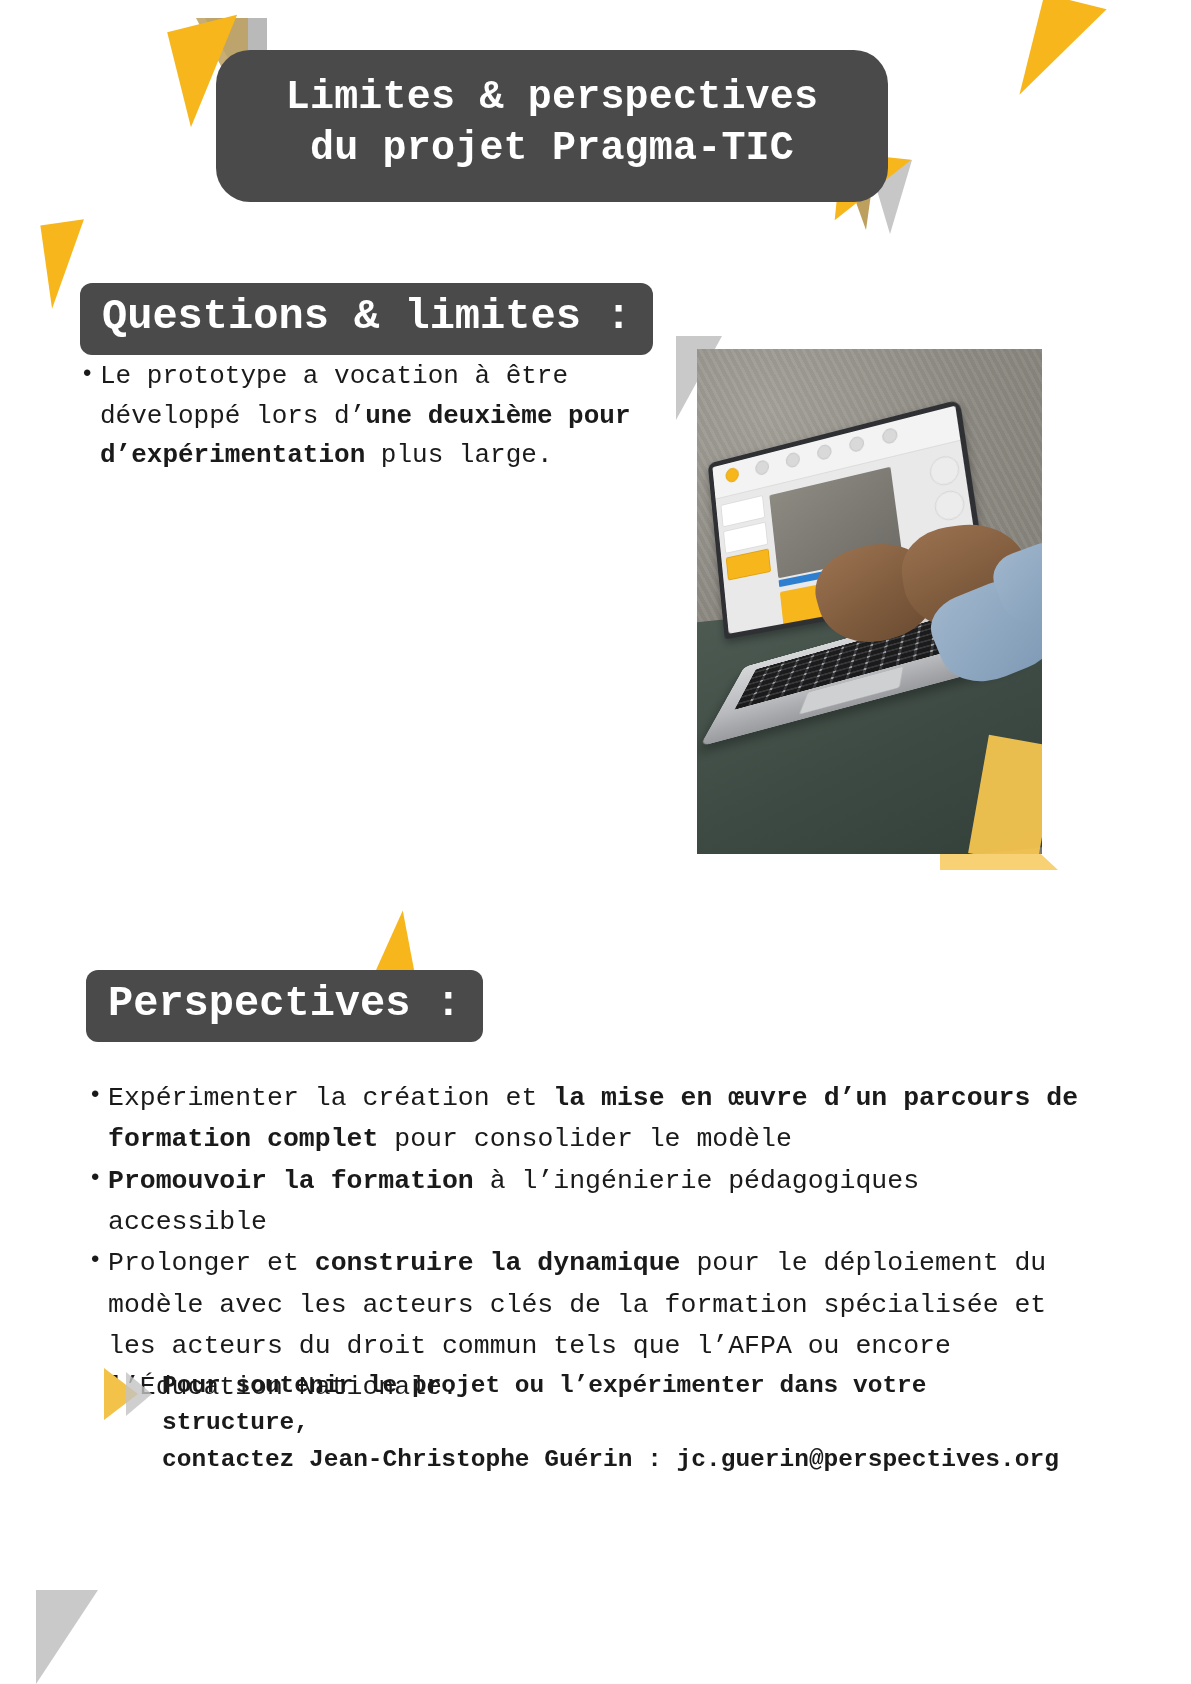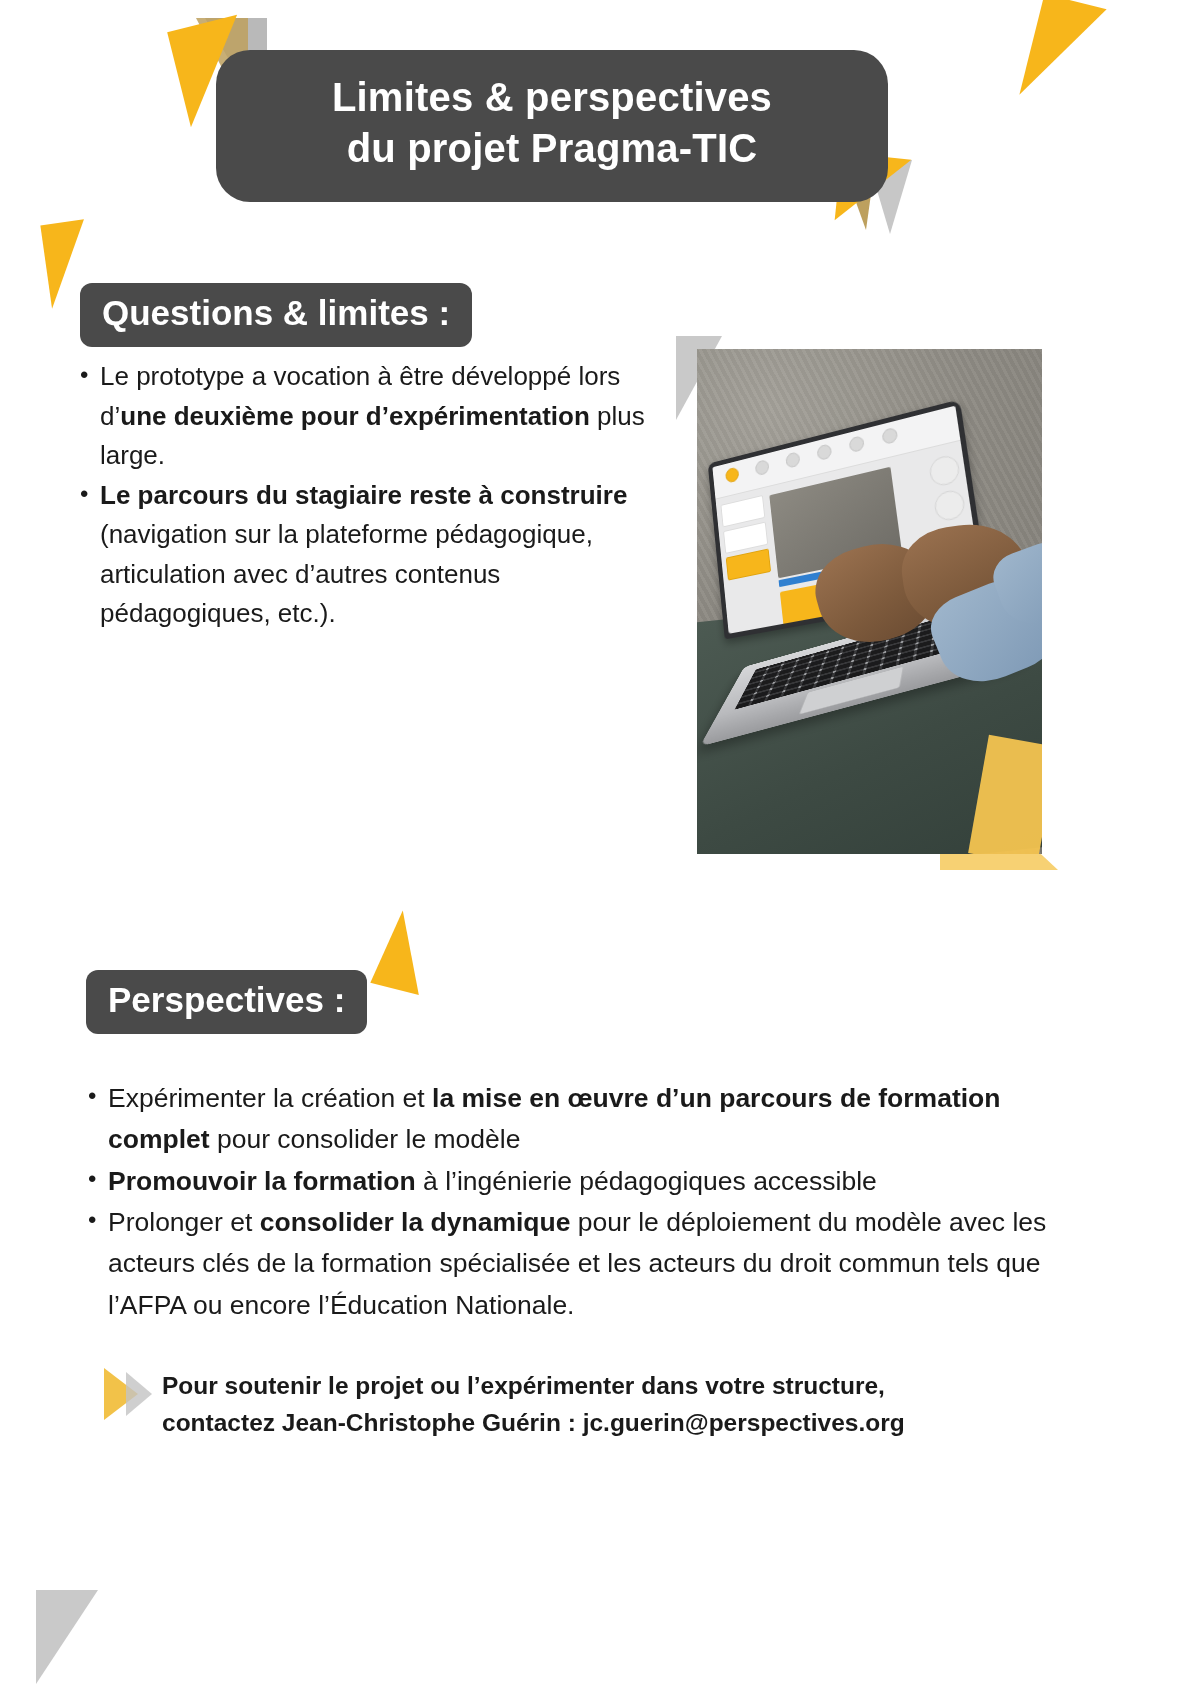--- a/index.html
+++ b/index.html
@@ -6,21 +6,21 @@
     margin: 0;
     padding: 0;
     background: #ffffff;
   }
   .page {
     position: relative;
     width: 1191px;
     height: 1684px;
     background: #ffffff;
     overflow: hidden;
-    font-family: Liberation Sans, sans-serif;
+    font-family: Liberation Mono, monospace;
     color: #1a1a1a;
   }
 
   
   .tri { position: absolute; width: 0; height: 0; }
 
   
   .tri-tl-grey {
     left: 205px; top: 18px;
     border-left: 62px solid transparent;
@@ -161,21 +161,21 @@
     line-height: 1.28;
     letter-spacing: .2px;
   }
 
   
   .sec-pill {
     position: absolute;
     background: #4a4a4a;
     border-radius: 12px;
     color: #ffffff;
-    font-size: 35px;
+    font-size: 42px;
     font-weight: bold;
     padding: 10px 22px 14px 22px;
     z-index: 4;
     white-space: nowrap;
   }
   #pill-questions { left: 80px; top: 283px; }
   #pill-perspectives { left: 86px; top: 970px; }
 
   
   .bullets {
@@ -401,21 +401,20 @@
 
   <div class="title-pill">
     <div class="line">Limites &amp; perspectives</div>
     <div class="line">du projet Pragma-TIC</div>
   </div>
 
   <div class="sec-pill" id="pill-questions">Questions &amp; limites :</div>
 
   <ul class="bullets" id="list-questions">
       <li><span>Le prototype a vocation à être développé lors d’</span><b>une deuxième pour d’expérimentation</b><span> plus large.</span></li>
-      <li><b>Le parcours du stagiaire reste à construire</b><span> (navigation sur la plateforme pédagogique, articulation avec d’autres contenus pédagogiques, etc.).</span></li>
     </ul>
 
   <div class="photo">
     <div class="floor"></div>
     <div class="legs"></div>
     <div class="laptop">
       <div class="screen">
         <div class="ui">
           <div class="topbar"></div>
           <div class="step active" style="left:14px"></div>
@@ -451,21 +450,21 @@
   <div class="tri tri-photo-grey"></div>
   <div class="tri tri-photo-yellow"></div>
 
   <div class="tri tri-p-yellow"></div>
 
   <div class="sec-pill" id="pill-perspectives">Perspectives :</div>
 
   <ul class="bullets" id="list-perspectives">
       <li><span>Expérimenter la création et </span><b>la mise en œuvre d’un parcours de formation complet</b><span> pour consolider le modèle</span></li>
       <li><b>Promouvoir la formation</b><span> à l’ingénierie pédagogiques accessible</span></li>
-      <li><span>Prolonger et </span><b>consolider la dynamique</b><span> pour le déploiement du modèle avec les acteurs clés de la formation spécialisée et les acteurs du droit commun tels que l’AFPA ou encore l’Éducation Nationale.</span></li>
+      <li><span>Prolonger et </span><b>construire la dynamique</b><span> pour le déploiement du modèle avec les acteurs clés de la formation spécialisée et les acteurs du droit commun tels que l’AFPA ou encore l’Éducation Nationale.</span></li>
     </ul>
 
   <div class="tri tri-f-yellow"></div>
   <div class="tri tri-f-grey"></div>
   <div class="contact">
     <div>Pour soutenir le projet ou l’expérimenter dans votre structure,</div>
     <div>contactez Jean-Christophe Guérin : jc.guerin@perspectives.org</div>
   </div>
 
 </div>

